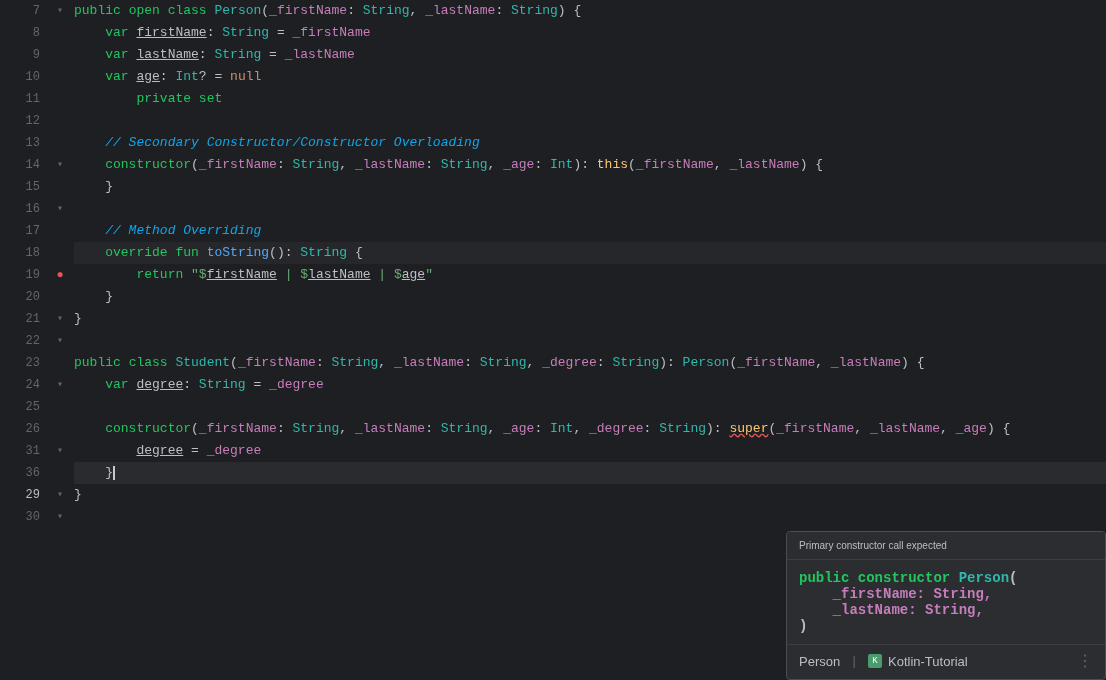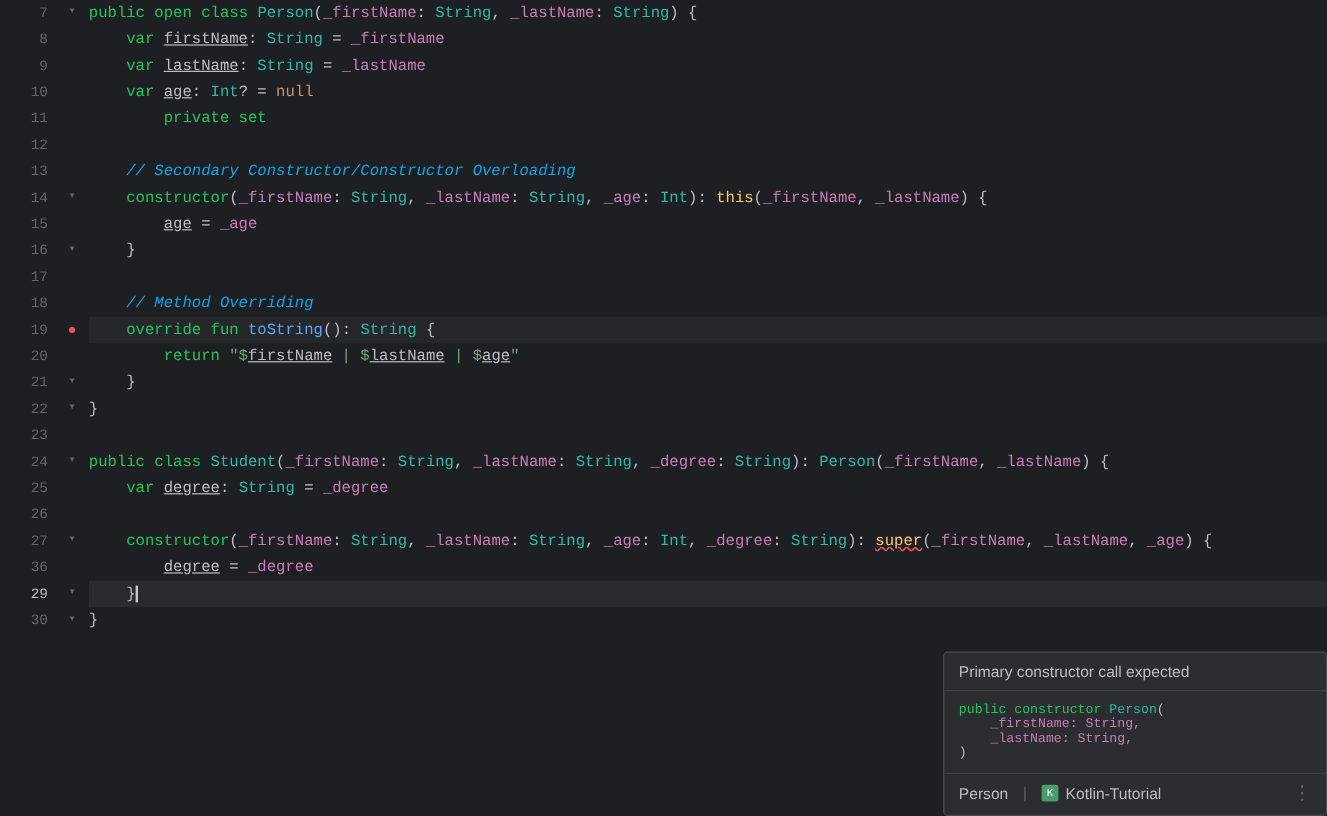--- a/index.html
+++ b/index.html
@@ -101,28 +101,29 @@
       background: #2b2d30;
       border: 1px solid #4a4d52;
       border-radius: 4px;
       z-index: 100;
       overflow: hidden;
     }
     .tooltip-header {
       padding: 8px 12px;
       color: #bcbec4;
       font-family: 'Segoe UI', Arial, sans-serif;
-      font-size: 13px;
+      font-size: 10px;
       border-bottom: 1px solid #3c3f41;
       background: #2b2d30;
     }
     .tooltip-body {
       padding: 10px 12px;
       font-family: 'Courier New', Courier, monospace;
-      font-size: 11px;
+      font-size: 14px;
+      font-weight: bold;
     }
     .tooltip-footer {
       padding: 6px 12px 8px;
       display: flex;
       align-items: center;
       gap: 6px;
       border-top: 1px solid #3c3f41;
     }
     .tooltip-footer-icon {
       width: 14px;
@@ -185,21 +186,21 @@
       <div class="line-number">17</div>
       <div class="line-number">18</div>
       <div class="line-number">19</div>
       <div class="line-number">20</div>
       <div class="line-number">21</div>
       <div class="line-number">22</div>
       <div class="line-number">23</div>
       <div class="line-number">24</div>
       <div class="line-number">25</div>
       <div class="line-number">26</div>
-      <div class="line-number">27</div>
+      <div class="line-number">31</div>
       <div class="line-number">36</div>
       <div class="line-number active">29</div>
       <div class="line-number">30</div>
     </div>
 
     <div class="gutter">
       <div class="gutter-icon">
           <span class="fold-icon">▾</span>
         </div>
       <div class="gutter-icon"></div>
@@ -256,21 +257,20 @@
       <div class="code-line">    <span class="kw">var</span> <span class="prop">age</span>: <span class="cyan">Int</span>? = <span class="null-val">null</span></div>
 
       <div class="code-line">        <span class="kw">private</span> <span class="kw">set</span></div>
 
       <div class="code-line"></div>
 
       <div class="code-line">    <span class="comment">// Secondary Constructor/Constructor Overloading</span></div>
 
       <div class="code-line">    <span class="kw">constructor</span>(<span class="var-name">_firstName</span>: <span class="cyan">String</span>, <span class="var-name">_lastName</span>: <span class="cyan">String</span>, <span class="var-name">_age</span>: <span class="cyan">Int</span>): <span class="this-fn">this</span>(<span class="var-name">_firstName</span>, <span class="var-name">_lastName</span>) {</div>
 
-      <div class="code-line">        <span class="prop">age</span> = <span class="var-name">_age</span></div>
 
       <div class="code-line">    }</div>
 
       <div class="code-line"></div>
 
       <div class="code-line">    <span class="comment">// Method Overriding</span></div>
 
       <div class="code-line highlight-line">    <span class="kw">override</span> <span class="kw">fun</span> <span class="fn">toString</span>(): <span class="cyan">String</span> {</div>
 
       <div class="code-line">        <span class="kw">return</span> <span class="str">"$</span><span class="prop underline">firstName</span><span class="str"> | $</span><span class="prop underline">lastName</span><span class="str"> | $</span><span class="prop underline">age</span><span class="str">"</span></div>

